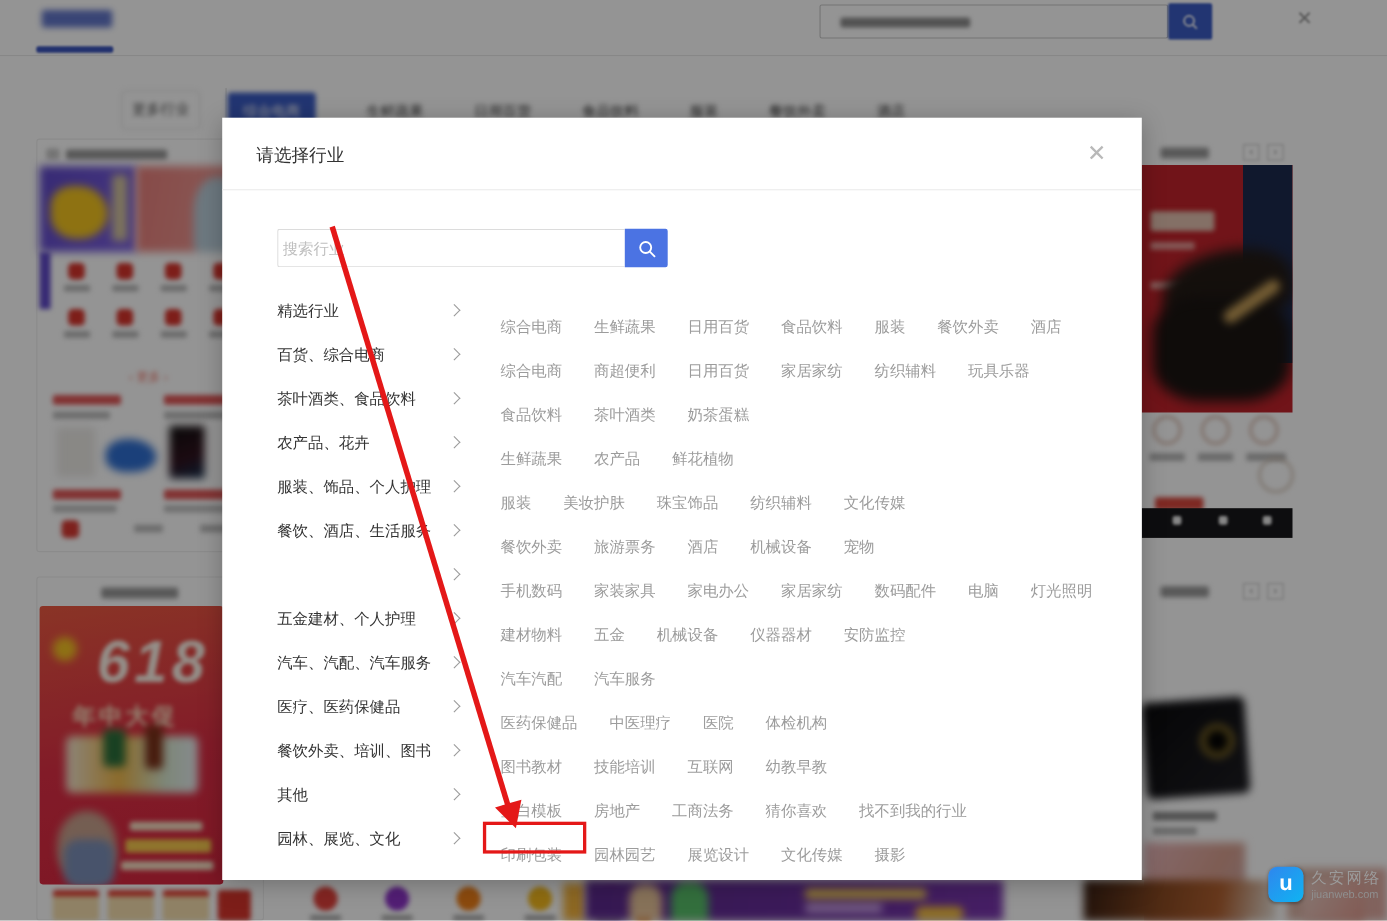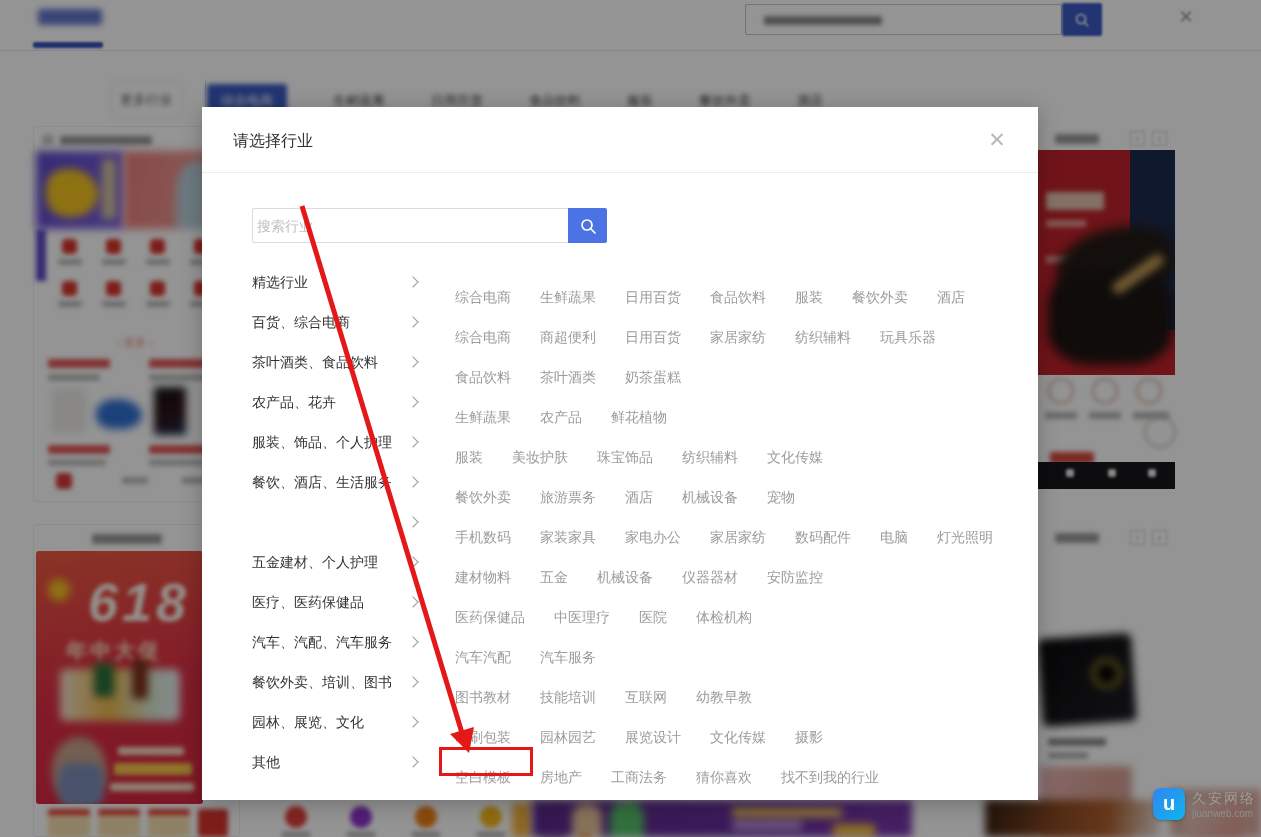--- a/index.html
+++ b/index.html
@@ -328,69 +328,69 @@
         <span class="chev"></span>
         <div class="tag-list">
           <span class="tag">建材物料</span>
           <span class="tag">五金</span>
           <span class="tag">机械设备</span>
           <span class="tag">仪器器材</span>
           <span class="tag">安防监控</span>
         </div>
       </div>
       <div class="industry-row">
+        <span class="cat-label">汽车、汽配、汽车服务</span>
+        <span class="chev"></span>
+        <div class="tag-list">
+          <span class="tag">汽车汽配</span>
+          <span class="tag">汽车服务</span>
+        </div>
+      </div>
+      <div class="industry-row">
         <span class="cat-label">医疗、医药保健品</span>
         <span class="chev"></span>
         <div class="tag-list">
           <span class="tag">医药保健品</span>
           <span class="tag">中医理疗</span>
           <span class="tag">医院</span>
           <span class="tag">体检机构</span>
         </div>
       </div>
       <div class="industry-row">
-        <span class="cat-label">汽车、汽配、汽车服务</span>
-        <span class="chev"></span>
-        <div class="tag-list">
-          <span class="tag">汽车汽配</span>
-          <span class="tag">汽车服务</span>
-        </div>
-      </div>
-      <div class="industry-row">
         <span class="cat-label">餐饮外卖、培训、图书</span>
         <span class="chev"></span>
         <div class="tag-list">
           <span class="tag">图书教材</span>
           <span class="tag">技能培训</span>
           <span class="tag">互联网</span>
           <span class="tag">幼教早教</span>
+        </div>
+      </div>
+      <div class="industry-row">
+        <span class="cat-label">其他</span>
+        <span class="chev"></span>
+        <div class="tag-list">
+          <span class="tag">空白模板</span>
+          <span class="tag">房地产</span>
+          <span class="tag">工商法务</span>
+          <span class="tag">猜你喜欢</span>
+          <span class="tag">找不到我的行业</span>
         </div>
       </div>
       <div class="industry-row">
         <span class="cat-label">园林、展览、文化</span>
         <span class="chev"></span>
         <div class="tag-list">
           <span class="tag">印刷包装</span>
           <span class="tag">园林园艺</span>
           <span class="tag">展览设计</span>
           <span class="tag">文化传媒</span>
           <span class="tag">摄影</span>
         </div>
       </div>
-      <div class="industry-row">
-        <span class="cat-label">其他</span>
-        <span class="chev"></span>
-        <div class="tag-list">
-          <span class="tag">空白模板</span>
-          <span class="tag">房地产</span>
-          <span class="tag">工商法务</span>
-          <span class="tag">猜你喜欢</span>
-          <span class="tag">找不到我的行业</span>
-        </div>
-      </div>
     </div>
 </div>
 
 <svg id="annotation-svg" width="1261" height="837">
   <line x1="302" y1="206" x2="462" y2="733" stroke="#e41818" stroke-width="5"></line>
   <polygon points="469,753 450,734 474,727" fill="#e41818"></polygon>
 </svg>
 <div id="highlight-box"></div>
 
 <div id="watermark">

